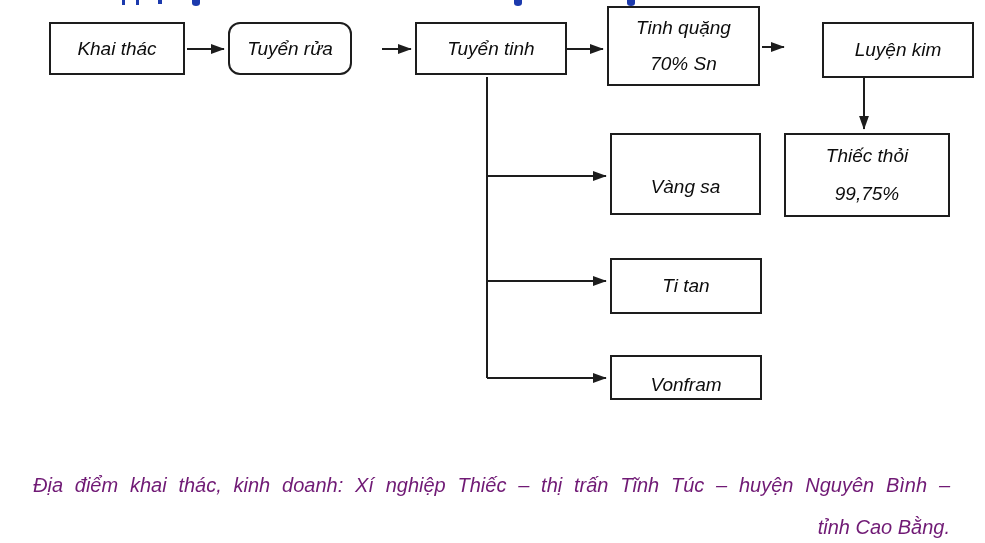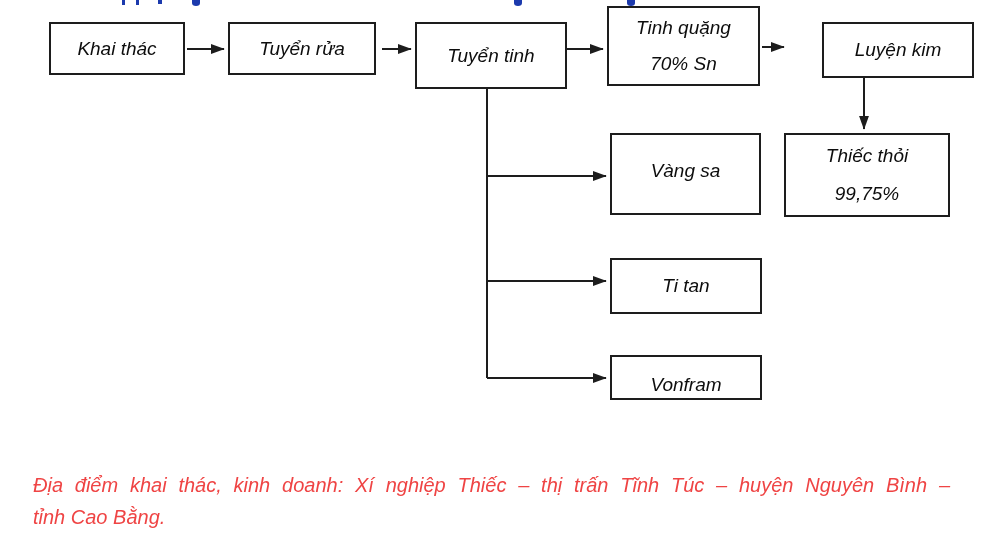--- a/index.html
+++ b/index.html
@@ -31,32 +31,32 @@
   #connectors{
     position:absolute;left:0;top:0;width:985px;height:543px;
     z-index:1;pointer-events:none;
   }
   
   .remnant{position:absolute;top:0;background:#1c3aad;z-index:3;}
   .remnant.bowl{border-radius:0 0 50% 50%;}
   
   #node-tinh-quang .ln{line-height:36px;}
   #node-thiec-thoi .ln{line-height:38px;}
-  #node-vang-sa-khoang{justify-content:flex-start;padding-top:16px;}
+  #node-vang-sa-khoang{justify-content:flex-start;padding-top:32px;}
   #node-vang-sa-khoang .ln{line-height:39px;}
   .footer{
     position:absolute;
     left:33px;top:469px;width:917px;
-    color:#ef4444;
+    color:#701a75;
     font-size:20px;
     line-height:32px;
     z-index:2;
   }
   .footer .l1{text-align:justify;text-align-last:justify;word-spacing:2px;}
-  .footer .l2{text-align:left;margin-top:0;}
+  .footer .l2{text-align:right;margin-top:10px;}
 </style>
 </head>
 <body>
 
 <div id="canvas">
 
   <div class="remnant" style="left:122px;width:3px;height:5px;"></div>
   <div class="remnant" style="left:136px;width:3px;height:5px;"></div>
   <div class="remnant" style="left:158px;width:4px;height:4px;"></div>
   <div class="remnant bowl" style="left:192px;width:8px;height:6px;"></div>
@@ -80,25 +80,25 @@
     <line x1="487" y1="77" x2="487" y2="378" stroke="#1d1d1d" stroke-width="2"></line>
     <line x1="487" y1="176" x2="606" y2="176" stroke="#1d1d1d" stroke-width="2" marker-end="url(#ah)"></line>
     <line x1="487" y1="281" x2="606" y2="281" stroke="#1d1d1d" stroke-width="2" marker-end="url(#ah)"></line>
     <line x1="487" y1="378" x2="606" y2="378" stroke="#1d1d1d" stroke-width="2" marker-end="url(#ah)"></line>
   </svg>
 
   <div class="node" id="node-khai-thac" style="left:49px;top:22px;width:136px;height:53px;">
     <span class="ln">Khai thác</span>
   </div>
 
-  <div class="node" id="node-tuyen-rua" style="left:228px;top:22px;width:148px;height:53px;">
+  <div class="node" id="node-tuyen-rua" style="left:228px;top:22px;width:124px;height:53px;border-radius:12px;">
     <span class="ln">Tuyển rửa</span>
   </div>
 
-  <div class="node" id="node-tuyen-tinh" style="left:415px;top:22px;width:152px;height:67px;">
+  <div class="node" id="node-tuyen-tinh" style="left:415px;top:22px;width:152px;height:53px;">
     <span class="ln">Tuyển tinh</span>
   </div>
 
   <div class="node" id="node-tinh-quang" style="left:607px;top:6px;width:153px;height:80px;">
     <span class="ln">Tinh quặng</span>
     <span class="ln">70% Sn</span>
   </div>
 
   <div class="node" id="node-luyen-kim" style="left:822px;top:22px;width:152px;height:56px;">
     <span class="ln">Luyện kim</span>

